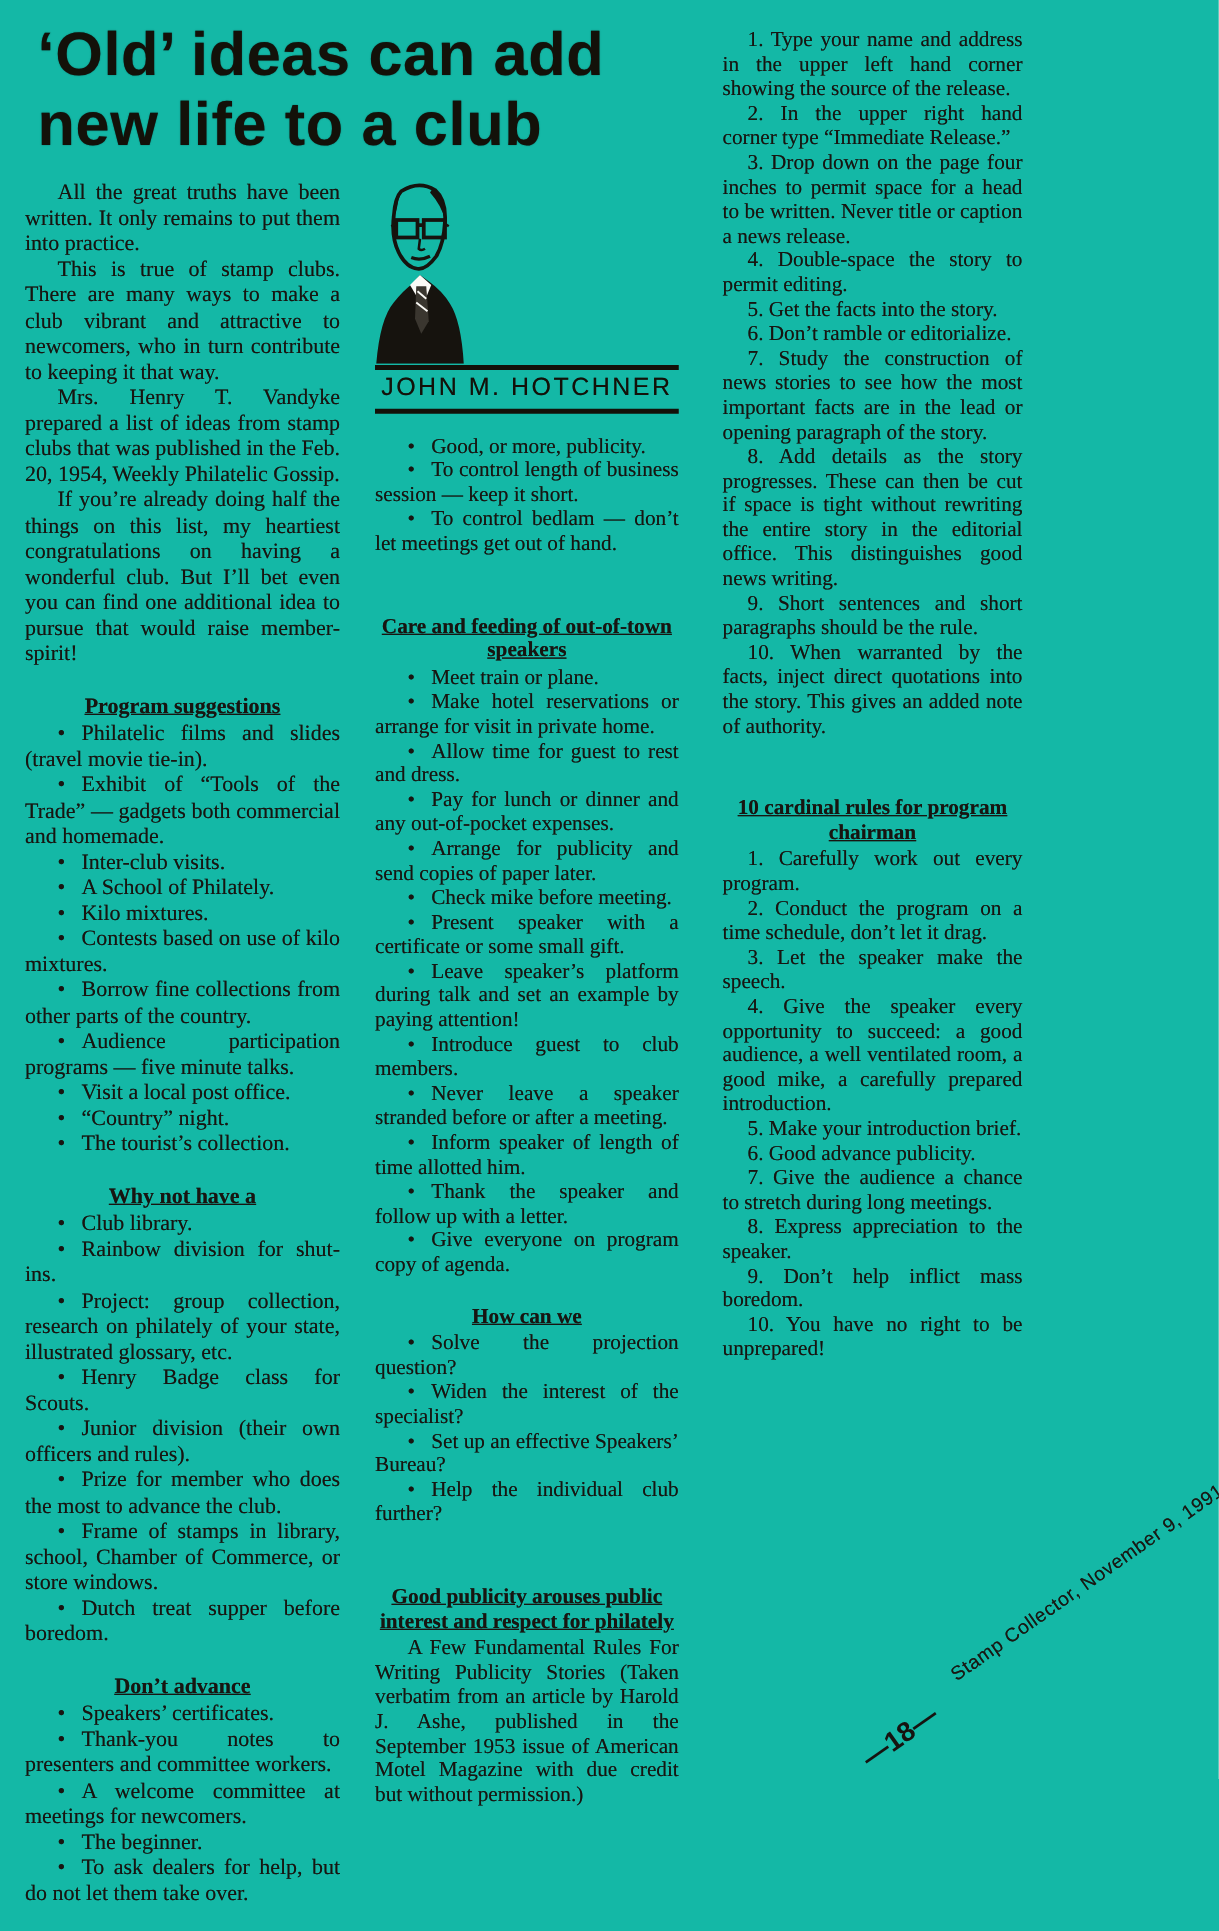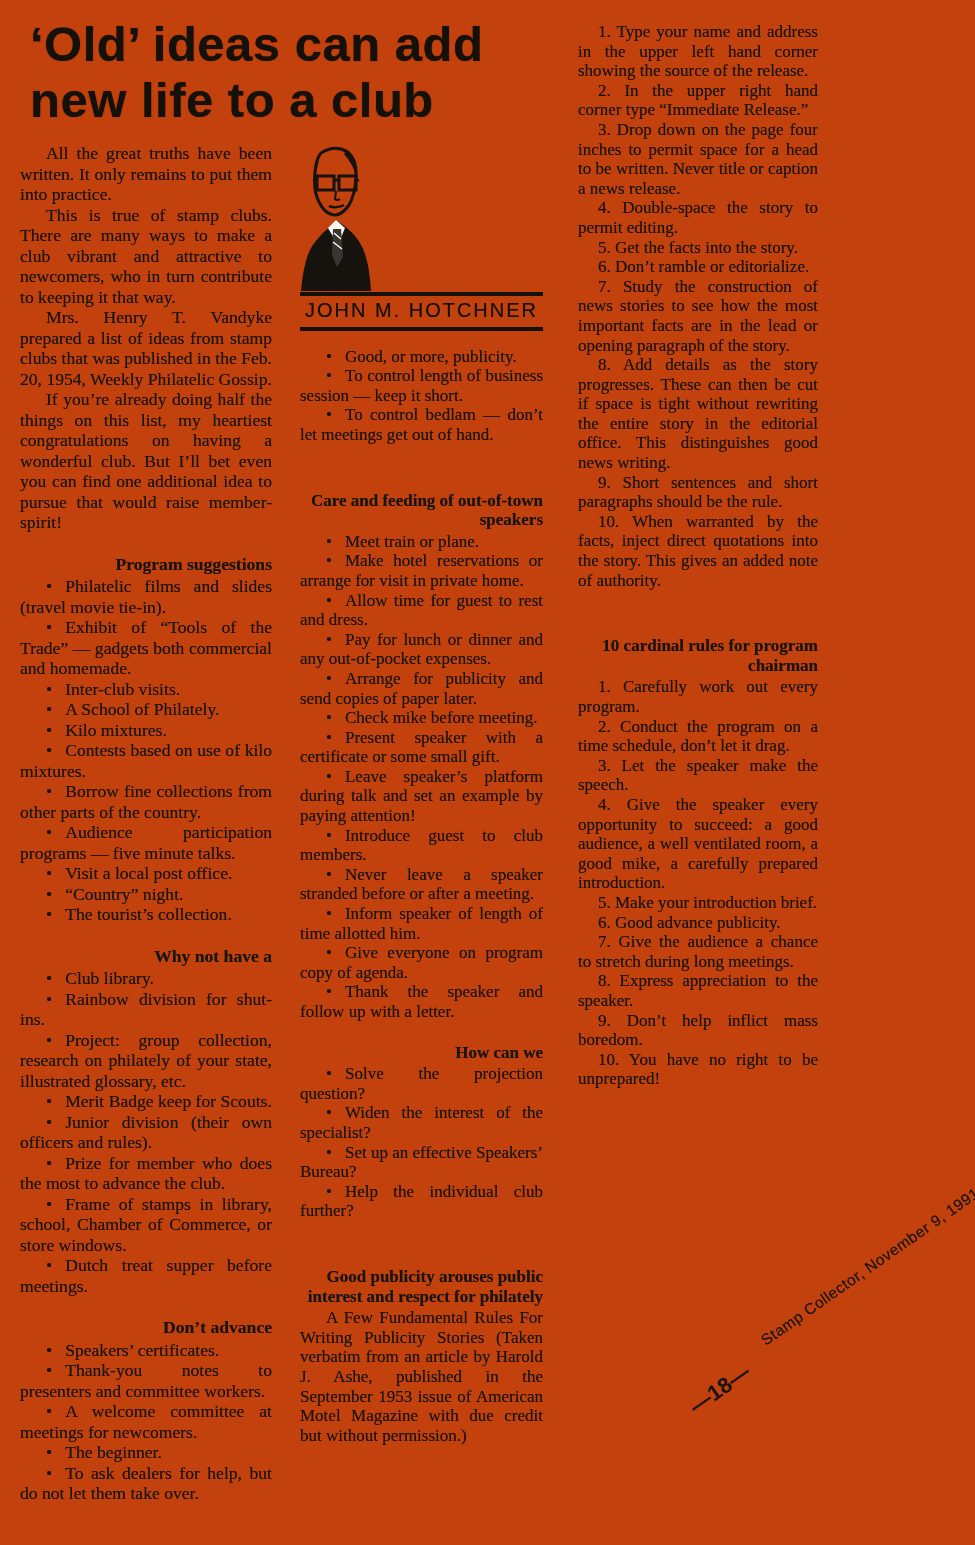--- a/index.html
+++ b/index.html
@@ -6,42 +6,42 @@
   html, body { width: 975px; height: 1545px; }
   body {
     background: #f2f1ed;
     font-family: "Liberation Serif", serif;
     color: #181511;
     overflow: hidden;
   }
   .page {
     position: relative;
     width: 975px; height: 1545px;
-    background: #c2410c;
+    background: #14b8a6;
   }
   .headline {
     position: absolute; left: 30px; top: 16px; width: 530px;
     font-family: "Liberation Sans", sans-serif;
     font-weight: bold; font-size: 49px; line-height: 56px;
     color: #131109; letter-spacing: 0.5px;
     text-shadow: 0 0 1px rgba(0,0,0,0.55);
   }
   .col {
     position: absolute;
     text-align: justify;
     text-shadow: 0 0 0.5px rgba(20,16,10,0.6);
   }
   .col1 { left: 20px;  top: 143px; width: 252px; font-size: 17.6px; line-height: 20.5px; }
   .col2 { left: 300px; top: 143px; width: 243px; font-size: 17px;   line-height: 19.6px; }
   .col3 { left: 578px; top: 22px;  width: 240px; font-size: 17px;   line-height: 19.6px; }
   .blk { text-indent: 26px; margin: 0; }
   .blk.num { text-indent: 20px; }
   .blk.heading {
-    text-indent: 0; text-align: right; font-weight: bold;
-    margin-top: 21px; margin-bottom: 2px;
+    text-indent: 0; text-align: center; font-weight: bold;
+    margin-top: 21px; margin-bottom: 2px; text-decoration: underline;
   }
   .blk.heading.gap-lg { margin-top: 46px; }
   .bu { padding-right: 13px; }
   .it { }
 
   .logo-block { margin-bottom: 16px; text-align: left; }
   .logo-top { display: flex; align-items: flex-start; }
   .portrait { width: 72px; height: 148px; flex: 0 0 72px; }
   .logo-title {
     flex: 1; text-align: right; padding-top: 6px; padding-right: 6px;
@@ -91,25 +91,25 @@
       <p class="blk bullet"><span class="bu">•</span><span>Contests based on use of kilo mixtures.</span></p>
       <p class="blk bullet"><span class="bu">•</span><span>Borrow fine collections from other parts of the country.</span></p>
       <p class="blk bullet"><span class="bu">•</span><span>Audience participation programs — five minute talks.</span></p>
       <p class="blk bullet"><span class="bu">•</span><span>Visit a local post office.</span></p>
       <p class="blk bullet"><span class="bu">•</span><span>“Country” night.</span></p>
       <p class="blk bullet"><span class="bu">•</span><span>The tourist’s collection.</span></p>
       <p class="blk heading"><span>Why not have a</span></p>
       <p class="blk bullet"><span class="bu">•</span><span>Club library.</span></p>
       <p class="blk bullet"><span class="bu">•</span><span>Rainbow division for shut-ins.</span></p>
       <p class="blk bullet"><span class="bu">•</span><span>Project: group collection, research on philately of your state, illustrated glossary, etc.</span></p>
-      <p class="blk bullet"><span class="bu">•</span><span>Merit Badge keep for Scouts.</span></p>
+      <p class="blk bullet"><span class="bu">•</span><span>Henry Badge class for Scouts.</span></p>
       <p class="blk bullet"><span class="bu">•</span><span>Junior division (their own officers and rules).</span></p>
       <p class="blk bullet"><span class="bu">•</span><span>Prize for member who does the most to advance the club.</span></p>
       <p class="blk bullet"><span class="bu">•</span><span>Frame of stamps in library, school, Chamber of Commerce, or store windows.</span></p>
-      <p class="blk bullet"><span class="bu">•</span><span>Dutch treat supper before meetings.</span></p>
+      <p class="blk bullet"><span class="bu">•</span><span>Dutch treat supper before boredom.</span></p>
       <p class="blk heading"><span>Don’t advance</span></p>
       <p class="blk bullet"><span class="bu">•</span><span>Speakers’ certificates.</span></p>
       <p class="blk bullet"><span class="bu">•</span><span>Thank-you notes to presenters and committee workers.</span></p>
       <p class="blk bullet"><span class="bu">•</span><span>A welcome committee at meetings for newcomers.</span></p>
       <p class="blk bullet"><span class="bu">•</span><span>The beginner.</span></p>
       <p class="blk bullet"><span class="bu">•</span><span>To ask dealers for help, but do not let them take over.</span></p>
     </div>
 
   <div class="col col2">
     <div class="logo-block">
@@ -147,22 +147,22 @@
         <p class="blk bullet"><span class="bu">•</span><span>Make hotel reservations or arrange for visit in private home.</span></p>
         <p class="blk bullet"><span class="bu">•</span><span>Allow time for guest to rest and dress.</span></p>
         <p class="blk bullet"><span class="bu">•</span><span>Pay for lunch or dinner and any out-of-pocket expenses.</span></p>
         <p class="blk bullet"><span class="bu">•</span><span>Arrange for publicity and send copies of paper later.</span></p>
         <p class="blk bullet"><span class="bu">•</span><span>Check mike before meeting.</span></p>
         <p class="blk bullet"><span class="bu">•</span><span>Present speaker with a certificate or some small gift.</span></p>
         <p class="blk bullet"><span class="bu">•</span><span>Leave speaker’s platform during talk and set an example by paying attention!</span></p>
         <p class="blk bullet"><span class="bu">•</span><span>Introduce guest to club members.</span></p>
         <p class="blk bullet"><span class="bu">•</span><span>Never leave a speaker stranded before or after a meeting.</span></p>
         <p class="blk bullet"><span class="bu">•</span><span>Inform speaker of length of time allotted him.</span></p>
+        <p class="blk bullet"><span class="bu">•</span><span>Thank the speaker and follow up with a letter.</span></p>
         <p class="blk bullet"><span class="bu">•</span><span>Give everyone on program copy of agenda.</span></p>
-        <p class="blk bullet"><span class="bu">•</span><span>Thank the speaker and follow up with a letter.</span></p>
         <p class="blk heading"><span>How can we</span></p>
         <p class="blk bullet"><span class="bu">•</span><span>Solve the projection question?</span></p>
         <p class="blk bullet"><span class="bu">•</span><span>Widen the interest of the specialist?</span></p>
         <p class="blk bullet"><span class="bu">•</span><span>Set up an effective Speakers’ Bureau?</span></p>
         <p class="blk bullet"><span class="bu">•</span><span>Help the individual club further?</span></p>
         <p class="blk heading gap-lg"><span>Good publicity arouses public interest and respect for philately</span></p>
         <p class="blk para"><span class="it">A Few Fundamental Rules For Writing Publicity Stories</span><span> (Taken verbatim from an article by Harold J. Ashe, published in the September 1953 issue of </span><span class="it">American Motel Magazine</span><span> with due credit but without permission.)</span></p>
       </div>
   </div>
 

